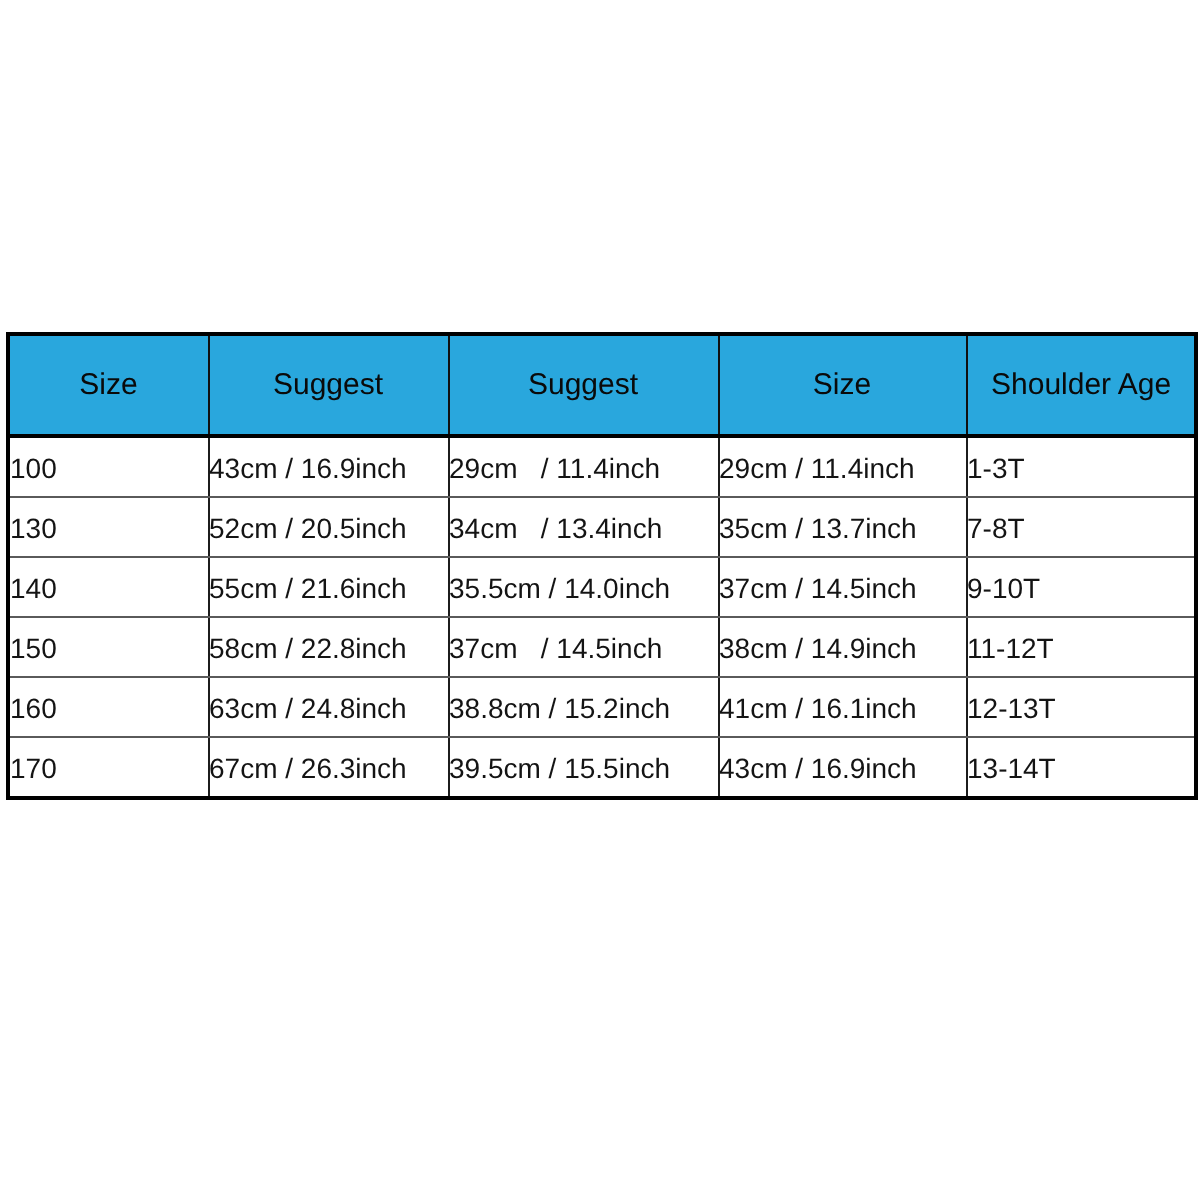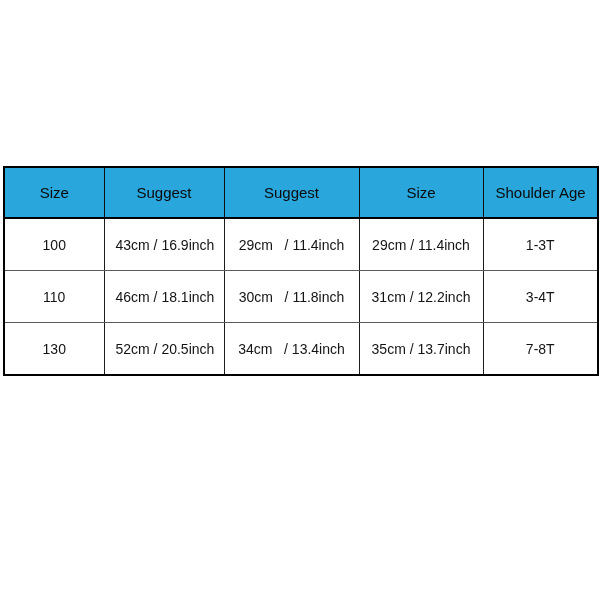--- a/index.html
+++ b/index.html
@@ -33,27 +33,26 @@
     border-left: 1px solid #101010;
     border-right: 1px solid #101010;
     border-bottom: 2px solid #000000;
     padding: 12px;
     white-space: pre;
   }
   table.size-chart td {
     height: 29px;
     font-size: 14px;
     color: #141414;
-    text-align: center;
     vertical-align: middle;
     border-left: 1px solid #1c1c1c;
     border-right: 1px solid #1c1c1c;
     border-top: 1px solid #5a5a5a;
     border-bottom: 1px solid #5a5a5a;
-    padding: 11px;
+    padding: 0;
     white-space: pre;
   }
 </style>
 </head>
 <body>
 
 <div class="canvas">
   <table class="size-chart">
     <colgroup>
       <col style="width:100px">
@@ -73,28 +72,49 @@
     </thead>
     <tbody>
       <tr>
         <td>100</td>
         <td>43cm / 16.9inch</td>
         <td>29cm   / 11.4inch</td>
         <td>29cm / 11.4inch</td>
         <td>1-3T</td>
       </tr>
       <tr>
-        <td>110</td>
-        <td>46cm / 18.1inch</td>
-        <td>30cm   / 11.8inch</td>
-        <td>31cm / 12.2inch</td>
-        <td>3-4T</td>
-      </tr>
-      <tr>
         <td>130</td>
         <td>52cm / 20.5inch</td>
         <td>34cm   / 13.4inch</td>
         <td>35cm / 13.7inch</td>
         <td>7-8T</td>
       </tr>
+      <tr>
+        <td>140</td>
+        <td>55cm / 21.6inch</td>
+        <td>35.5cm / 14.0inch</td>
+        <td>37cm / 14.5inch</td>
+        <td>9-10T</td>
+      </tr>
+      <tr>
+        <td>150</td>
+        <td>58cm / 22.8inch</td>
+        <td>37cm   / 14.5inch</td>
+        <td>38cm / 14.9inch</td>
+        <td>11-12T</td>
+      </tr>
+      <tr>
+        <td>160</td>
+        <td>63cm / 24.8inch</td>
+        <td>38.8cm / 15.2inch</td>
+        <td>41cm / 16.1inch</td>
+        <td>12-13T</td>
+      </tr>
+      <tr>
+        <td>170</td>
+        <td>67cm / 26.3inch</td>
+        <td>39.5cm / 15.5inch</td>
+        <td>43cm / 16.9inch</td>
+        <td>13-14T</td>
+      </tr>
     </tbody>
   </table>
 </div>
 
 </body></html>

